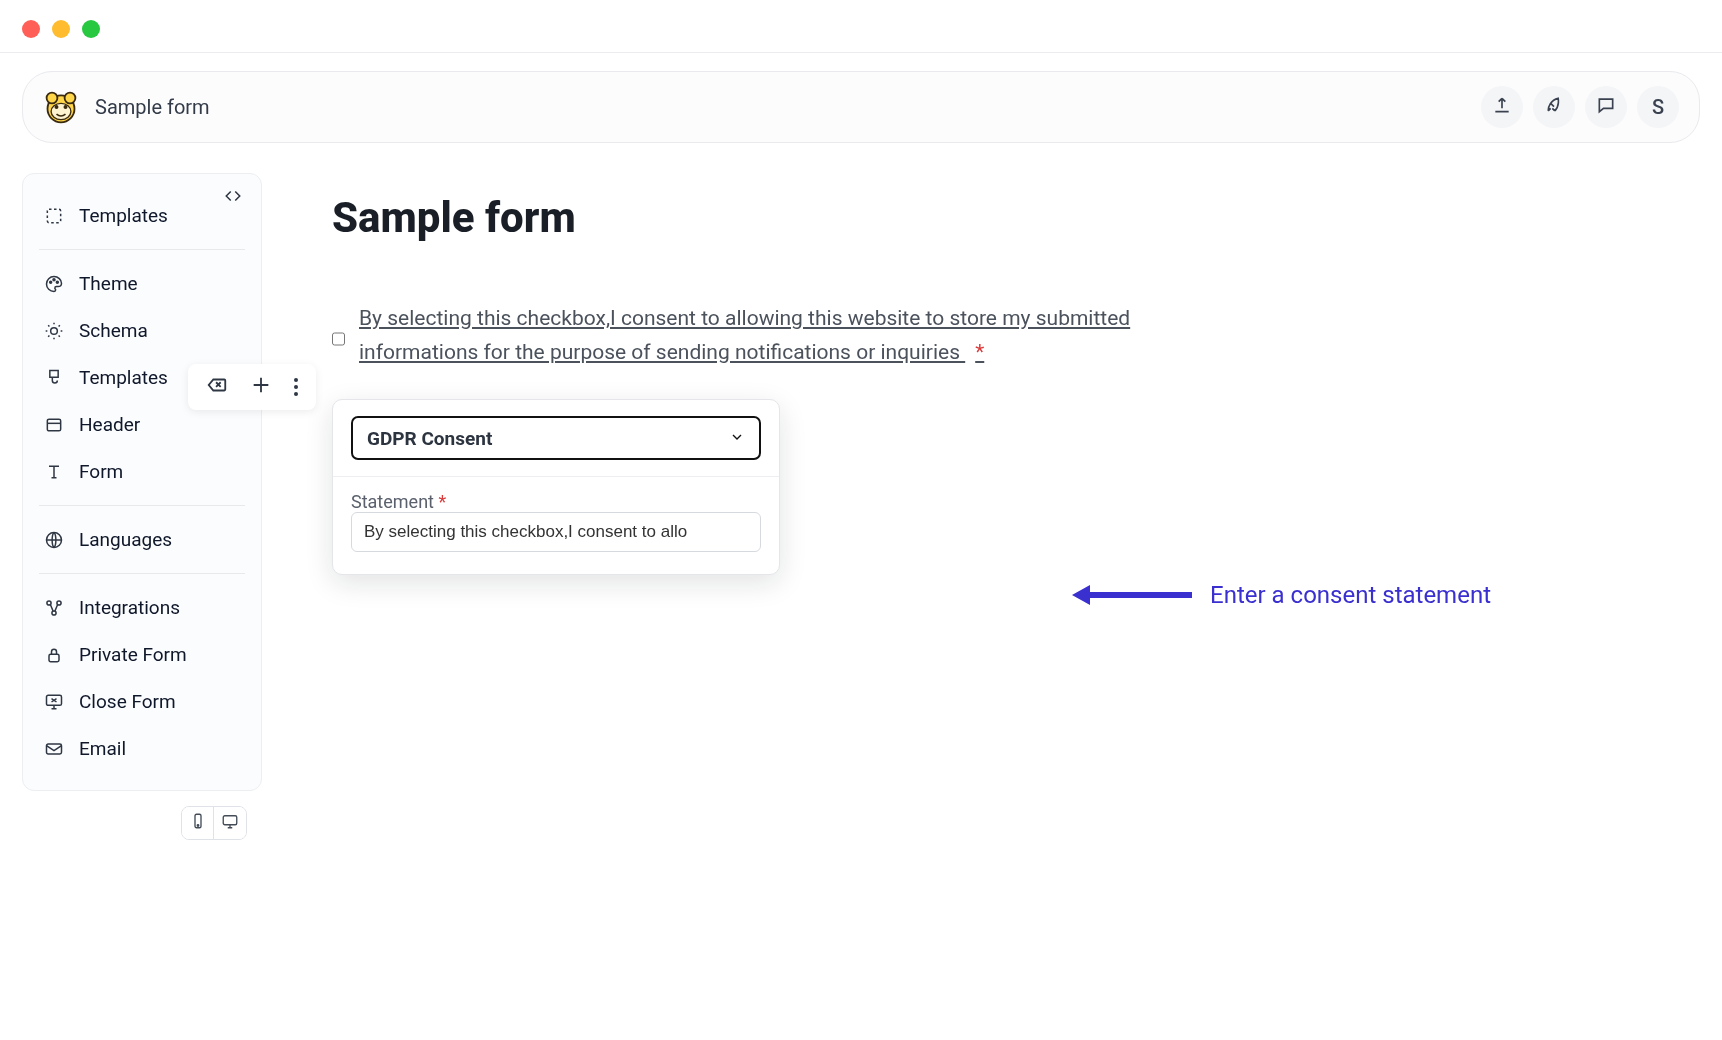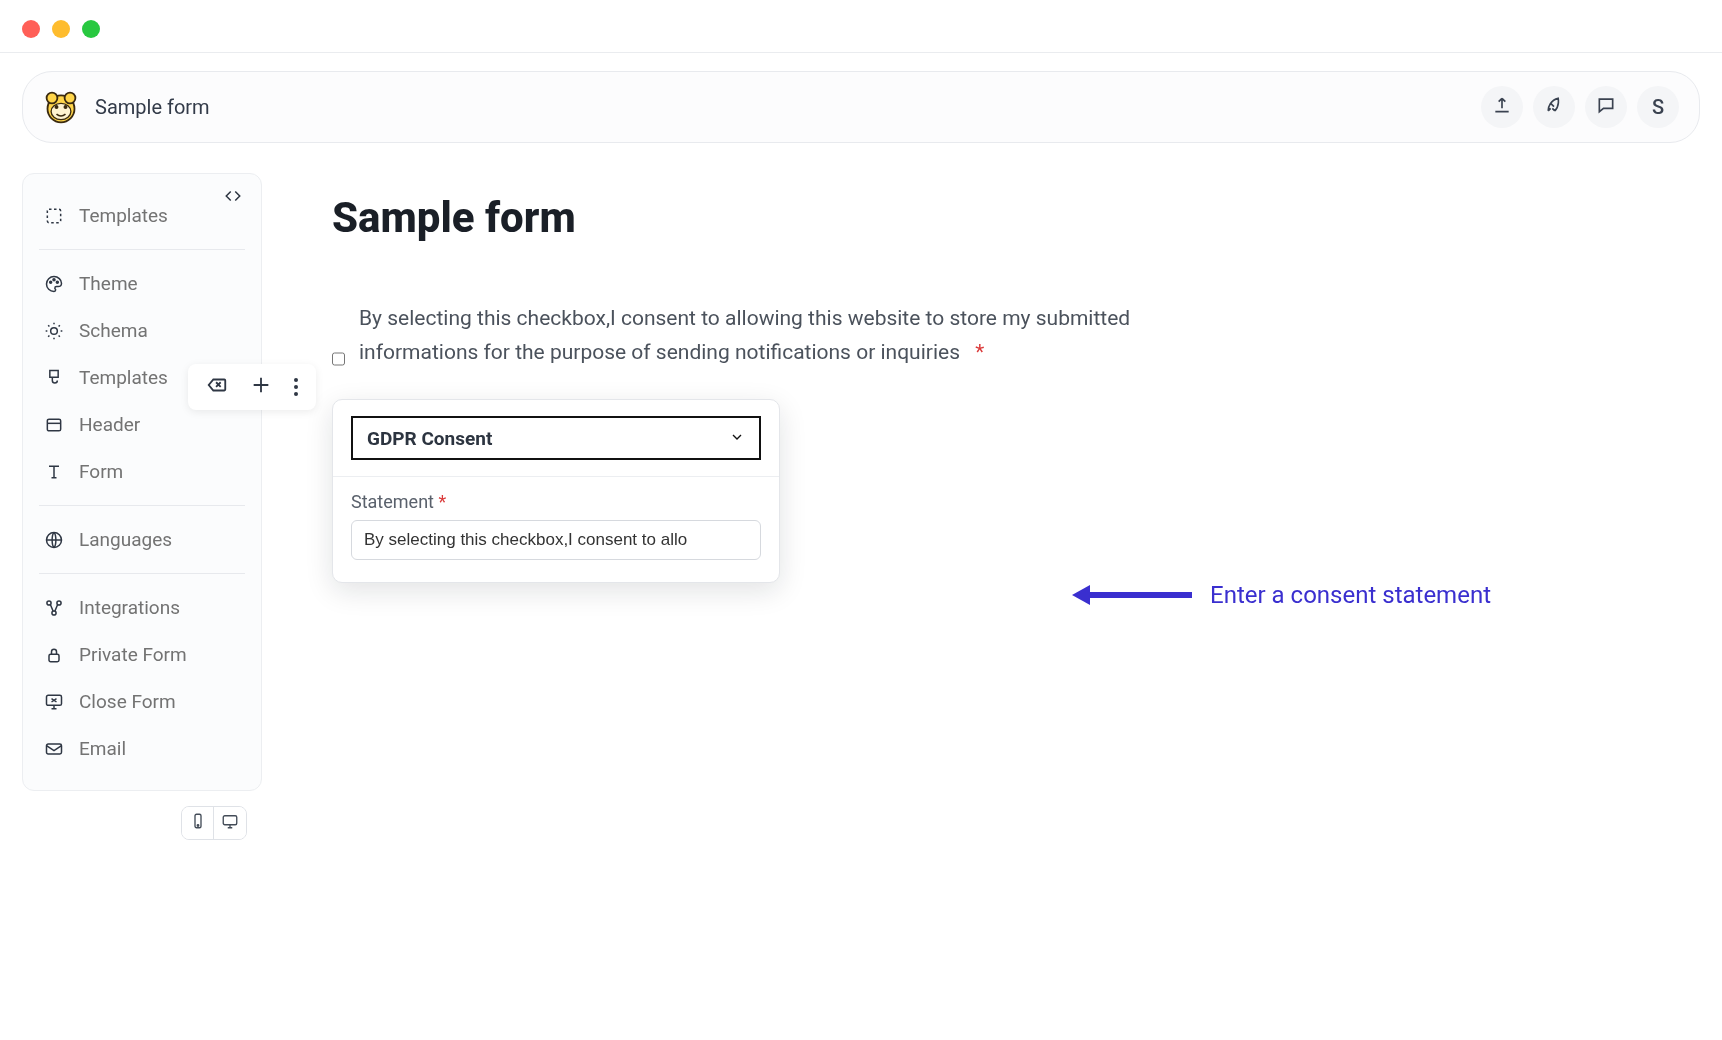--- a/index.html
+++ b/index.html
@@ -23,47 +23,47 @@
 .topbar-btn svg { width: 20px; height: 20px; stroke: #3a4250; fill: none; stroke-width: 2; }
 .avatar-btn { width: 42px; height: 42px; border-radius: 50%; background: #f4f5f7; display: flex; align-items: center; justify-content: center; font-size: 20px; color: #3a4250; cursor: pointer; font-weight: 500; }
 
 .main-layout { display: flex; margin-top: 30px; padding: 0 22px; gap: 30px; }
 
 .sidebar { width: 240px; background: #fbfcfd; border: 1px solid #eceef1; border-radius: 12px; padding: 14px 0; position: relative; }
 .sidebar-code-toggle { position: absolute; top: 10px; right: 14px; width: 28px; height: 28px; display: flex; align-items: center; justify-content: center; cursor: pointer; }
 .sidebar-code-toggle svg { width: 18px; height: 18px; stroke: #2c3440; fill: none; stroke-width: 2; }
 .sidebar-section { padding: 4px 0; }
 .sidebar-divider { height: 1px; background: #e7e9ed; margin: 6px 16px; }
-.sidebar-item { display: flex; align-items: center; gap: 14px; padding: 12px 20px; font-size: 19px; color: #737373; cursor: pointer; }
+.sidebar-item { display: flex; align-items: center; gap: 14px; padding: 12px 20px; font-size: 19px; color: #0f172a; cursor: pointer; }
 .sidebar-item .icn { width: 22px; height: 22px; display: flex; align-items: center; justify-content: center; flex-shrink: 0; }
 .sidebar-item .icn svg { width: 20px; height: 20px; stroke: #2f3744; fill: none; stroke-width: 1.8; }
 
 .floating-toolbar { position: absolute; left: 165px; top: 190px; display: flex; align-items: center; gap: 14px; background: #fff; padding: 8px 14px; border-radius: 8px; box-shadow: 0 2px 8px rgba(0,0,0,0.08); z-index: 5; }
 .floating-toolbar .tb-btn { width: 30px; height: 30px; display: flex; align-items: center; justify-content: center; cursor: pointer; }
 .floating-toolbar .tb-btn svg { width: 22px; height: 22px; stroke: #2f3744; fill: none; stroke-width: 2; }
 .floating-toolbar .tb-dots { display: flex; flex-direction: column; gap: 3px; cursor: pointer; padding: 4px; }
 .floating-toolbar .tb-dots span { width: 4px; height: 4px; background: #2f3744; border-radius: 50%; }
 
 .device-toggle { position: absolute; bottom: -50px; right: 14px; display: flex; gap: 0; border: 1px solid #dfe2e7; border-radius: 8px; overflow: hidden; }
 .device-toggle .dev-btn { width: 32px; height: 32px; display: flex; align-items: center; justify-content: center; cursor: pointer; background: #fff; }
 .device-toggle .dev-btn:first-child { border-right: 1px solid #dfe2e7; }
 .device-toggle .dev-btn svg { width: 18px; height: 18px; stroke: #444c58; fill: none; stroke-width: 1.8; }
 
 .canvas { flex: 1; padding: 20px 20px 0 40px; position: relative; }
 .form-title { font-size: 42px; font-weight: 800; color: #1a1f27; margin-bottom: 60px; }
-.consent-row { display: flex; align-items: flex-end; gap: 14px; font-size: 21px; color: #4b525c; line-height: 1.6; max-width: 920px; }
+.consent-row { display: flex; align-items: center; gap: 14px; font-size: 21px; color: #4b525c; line-height: 1.6; max-width: 920px; text-decoration: underline; }
 .consent-row input[type=checkbox] { width: 20px; height: 20px; margin-top: 6px; }
 .consent-row .req { color: #db3b3b; margin-left: 10px; }
 
 .editor-card { margin-top: 30px; width: 448px; background: #fff; border: 1px solid #e4e6ea; border-radius: 10px; box-shadow: 0 8px 28px rgba(20,25,35,0.12); overflow: hidden; }
 .editor-card .card-head { padding: 16px 18px; border-bottom: 1px solid #eceef1; }
-.type-select { width: 100%; height: 44px; border: 2px solid #111; border-radius: 0; padding: 0 14px; font-size: 19px; font-weight: 700; background: #fff; display: flex; align-items: center; justify-content: space-between; cursor: pointer; }
+.type-select { width: 100%; height: 44px; border: 2px solid #111; border-radius: 7px; padding: 0 14px; font-size: 19px; font-weight: 700; background: #fff; display: flex; align-items: center; justify-content: space-between; cursor: pointer; }
 .type-select svg { width: 16px; height: 16px; stroke: #111; fill: none; stroke-width: 2; }
 .card-body { padding: 14px 18px 22px; }
-.field-label { font-size: 18px; color: #5a616c; margin-bottom: 8px; }
+.field-label { font-size: 18px; color: #5a616c; }
 .field-label .req2 { color: #db3b3b; }
 .statement-input { width: 100%; height: 40px; border: 1px solid #d6d9de; border-radius: 6px; padding: 0 12px; font-size: 17px; color: #333; background: #fff; }
 
 .annotation { position: absolute; left: 780px; top: 408px; display: flex; align-items: center; gap: 18px; }
 .annotation .arrow-line { width: 120px; height: 8px; position: relative; }
 .annotation .arrow-line::before { content: ""; position: absolute; left: 0; top: 50%; transform: translateY(-50%); border: 10px solid transparent; border-right: 18px solid #3a2fcf; border-left: none; }
 .annotation .arrow-line::after { content: ""; position: absolute; left: 16px; right: 0; top: 50%; transform: translateY(-50%); height: 6px; background: #3a2fcf; }
 .annotation-text { font-size: 24px; color: #3a2fcf; }
 </style>
 </head>

